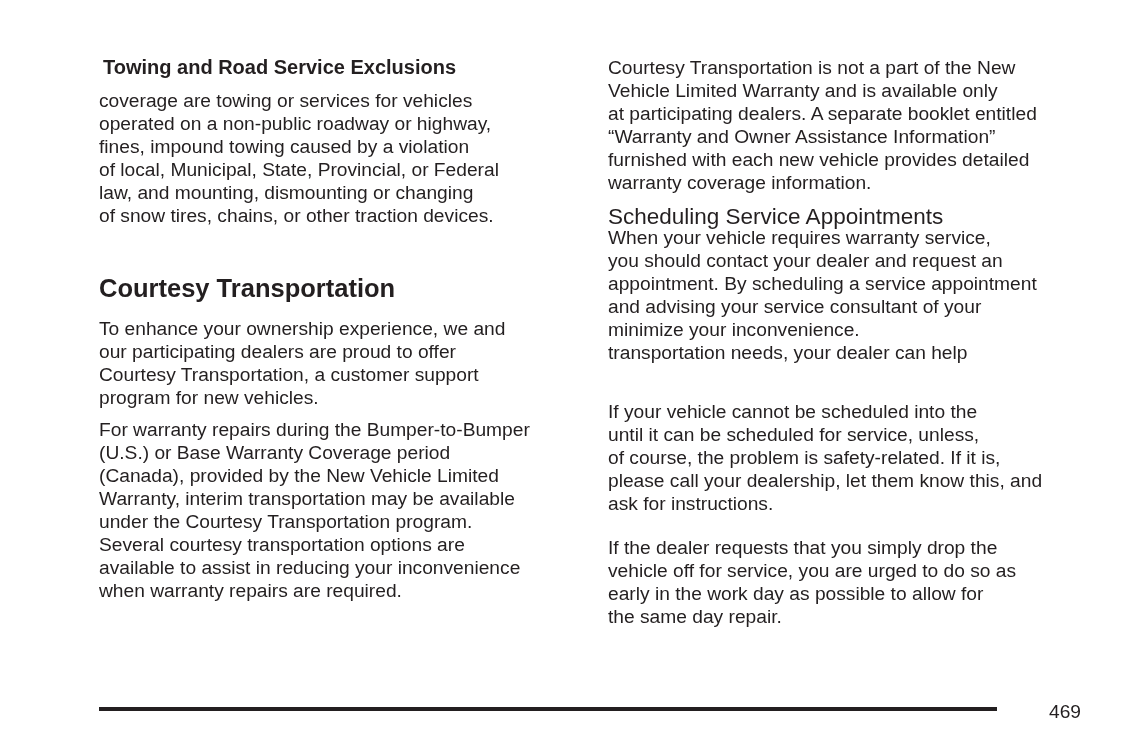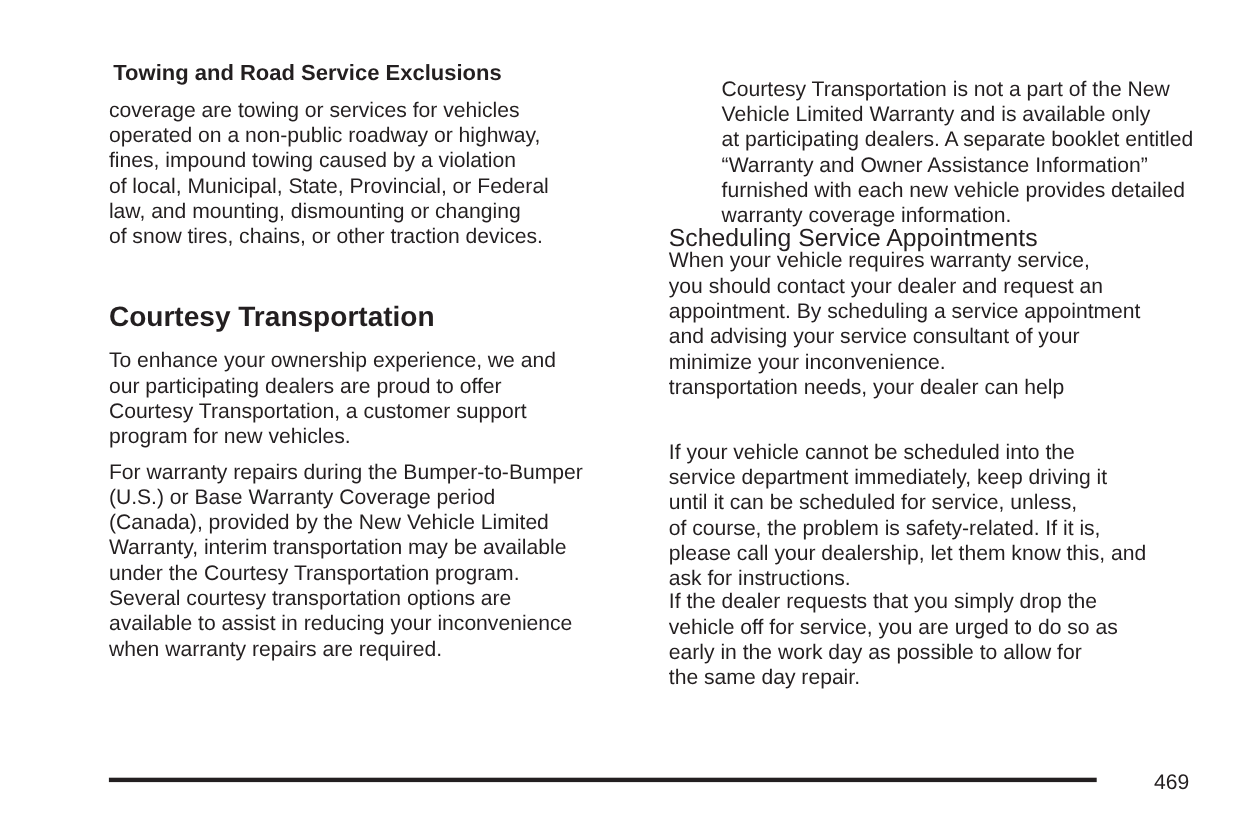--- a/index.html
+++ b/index.html
@@ -55,21 +55,21 @@
     }
 
     
     #h-towing { top: 55px; left: 4px; }
     #p-towing { top: 89px; }
     #h-courtesy { top: 273px; left: 0; }
     #p-courtesy-1 { top: 317px; }
     #p-courtesy-2 { top: 418px; }
 
     
-    #p-right-1 { top: 70px; margin-left: 48px; }
+    #p-right-1 { top: 56px; }
     #h-scheduling { top: 203px; left: 0; }
     #p-sched-1 { top: 226px; }
     #p-sched-2 { top: 400px; }
     #p-sched-3 { top: 536px; }
 
     .footer-rule {
       position: absolute;
       left: 99px;
       top: 707px;
       width: 898px;
@@ -131,21 +131,20 @@
   <div class="para" id="p-sched-1">
       <span class="line">When your vehicle requires warranty service,</span>
       <span class="line">you should contact your dealer and request an</span>
       <span class="line">appointment. By scheduling a service appointment</span>
       <span class="line">and advising your service consultant of your</span>
       <span class="line">minimize your inconvenience.</span>
       <span class="line">transportation needs, your dealer can help</span>
     </div>
   <div class="para" id="p-sched-2">
       <span class="line">If your vehicle cannot be scheduled into the</span>
-      <span class="line">service department immediately, keep driving it</span>
       <span class="line">until it can be scheduled for service, unless,</span>
       <span class="line">of course, the problem is safety-related. If it is,</span>
       <span class="line">please call your dealership, let them know this, and</span>
       <span class="line">ask for instructions.</span>
     </div>
   <div class="para" id="p-sched-3">
       <span class="line">If the dealer requests that you simply drop the</span>
       <span class="line">vehicle off for service, you are urged to do so as</span>
       <span class="line">early in the work day as possible to allow for</span>
       <span class="line">the same day repair.</span>

